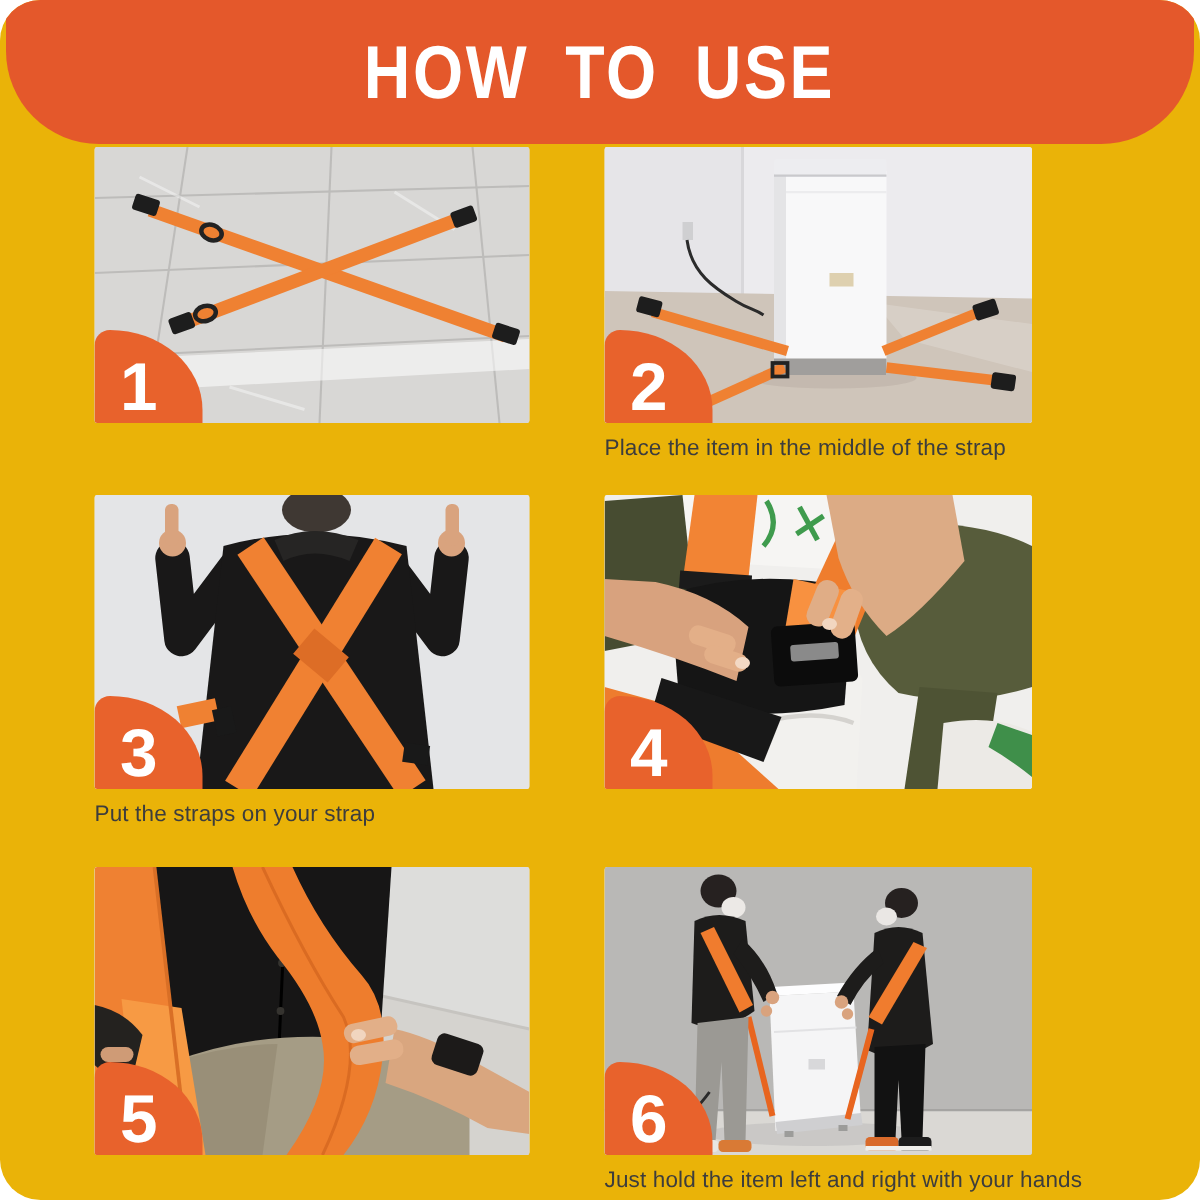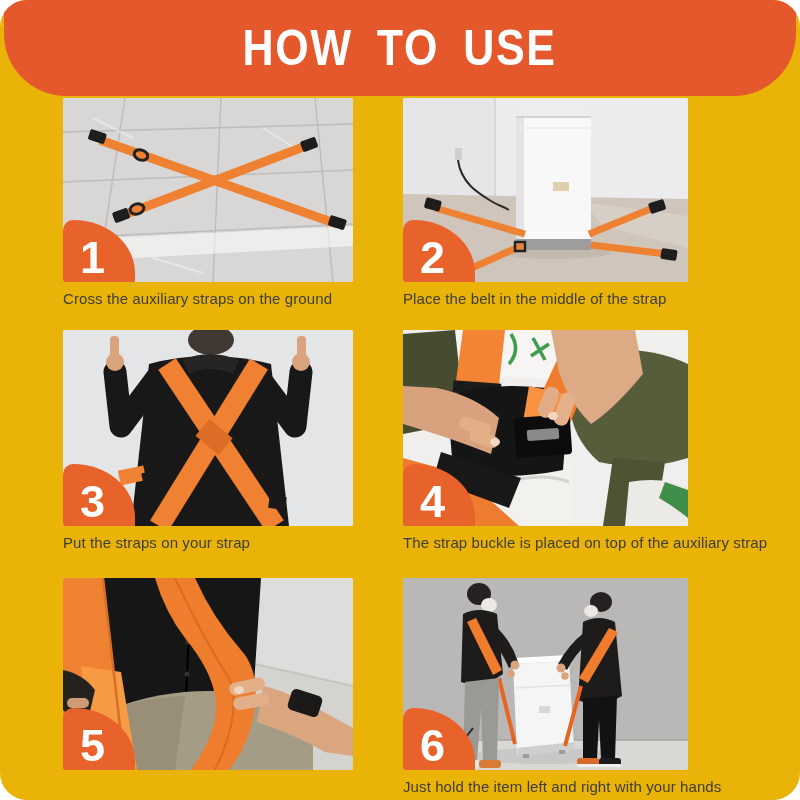--- a/index.html
+++ b/index.html
@@ -71,21 +71,20 @@
         </g>
         <g fill="none" stroke="#222" stroke-width="3">
           <ellipse cx="78" cy="57" rx="7" ry="5" transform="rotate(20 78 57)"></ellipse>
           <ellipse cx="74" cy="111" rx="7" ry="5" transform="rotate(-15 74 111)"></ellipse>
         </g>
       </svg>
       <div class="badge">
         <span>1</span>
       </div>
     </div>
-    <div class="caption">Cross the auxiliary straps on the ground</div>
   </div>
 
   <div class="cell" id="c2">
     <div class="photo">
       <svg viewBox="0 0 285 184" preserveAspectRatio="none">
         <rect width="285" height="184" fill="#ECEBEE"></rect>
         <rect width="92" height="100" fill="#E6E5E8"></rect>
         <line x1="92" y1="0" x2="92" y2="98" stroke="#d8d7da" stroke-width="2"></line>
         <path d="M0,96 L285,101 L285,184 L0,184 Z" fill="#CFC5BA"></path>
         <path d="M180,104 L285,118 L285,150 L200,128 Z" fill="#ffffff" opacity=".18"></path>
@@ -111,21 +110,21 @@
           <rect x="22" y="101" width="16" height="11" rx="2" transform="rotate(15 30 106)"></rect>
           <rect x="246" y="103" width="16" height="11" rx="2" transform="rotate(-18 254 108)"></rect>
           <rect x="258" y="151" width="16" height="11" rx="2" transform="rotate(8 266 156)"></rect>
         </g>
         <rect x="112" y="144" width="10" height="9" fill="none" stroke="#222" stroke-width="2.5"></rect>
       </svg>
       <div class="badge">
         <span>2</span>
       </div>
     </div>
-    <div class="caption">Place the belt in the middle of the strap</div>
+    <div class="caption">Place the item in the middle of the strap</div>
   </div>
 
   <div class="cell" id="c3">
     <div class="photo">
       <svg viewBox="0 0 290 196" preserveAspectRatio="none">
         <rect width="290" height="196" fill="#e4e5e7"></rect>
         <ellipse cx="148" cy="10" rx="23" ry="15" fill="#3f3833"></ellipse>
         <g stroke="#191818" stroke-width="23" stroke-linecap="round" stroke-linejoin="round" fill="none">
           <path d="M94,48 L58,96 L52,42"></path>
             <path d="M196,48 L232,96 L238,42"></path>
@@ -194,21 +193,20 @@
           <path d="M0,56 L34,58 Q72,66 96,88 L88,124 Q48,108 0,94 Z" fill="#d8a27e"></path>
           <rect x="56" y="90" width="32" height="13" rx="6" transform="rotate(18 72 96)" fill="#e3af88"></rect>
           <rect x="66" y="103" width="30" height="12" rx="6" transform="rotate(18 81 109)" fill="#e3af88"></rect>
           <ellipse cx="92" cy="112" rx="5" ry="4" fill="#f3d9c4"></ellipse>
         </g>
       </svg>
       <div class="badge">
         <span>4</span>
       </div>
     </div>
-    <div class="caption">The strap buckle is placed on top of the auxiliary strap</div>
   </div>
 
   <div class="cell" id="c5">
     <div class="photo">
       <svg viewBox="0 0 290 192" preserveAspectRatio="none">
         <rect width="290" height="192" fill="#dddddb"></rect>
         <path d="M120,70 L290,108 L290,192 L120,192 Z" fill="#d5d3cf"></path>
         <path d="M120,70 L290,108" stroke="#c6c4c0" stroke-width="2"></path>
         <path d="M26,0 L198,0 L190,122 Q130,144 58,132 L38,60 Z" fill="#171616"></path>
         <path d="M128,8 L123,120" stroke="#000" stroke-width="2"></path>

